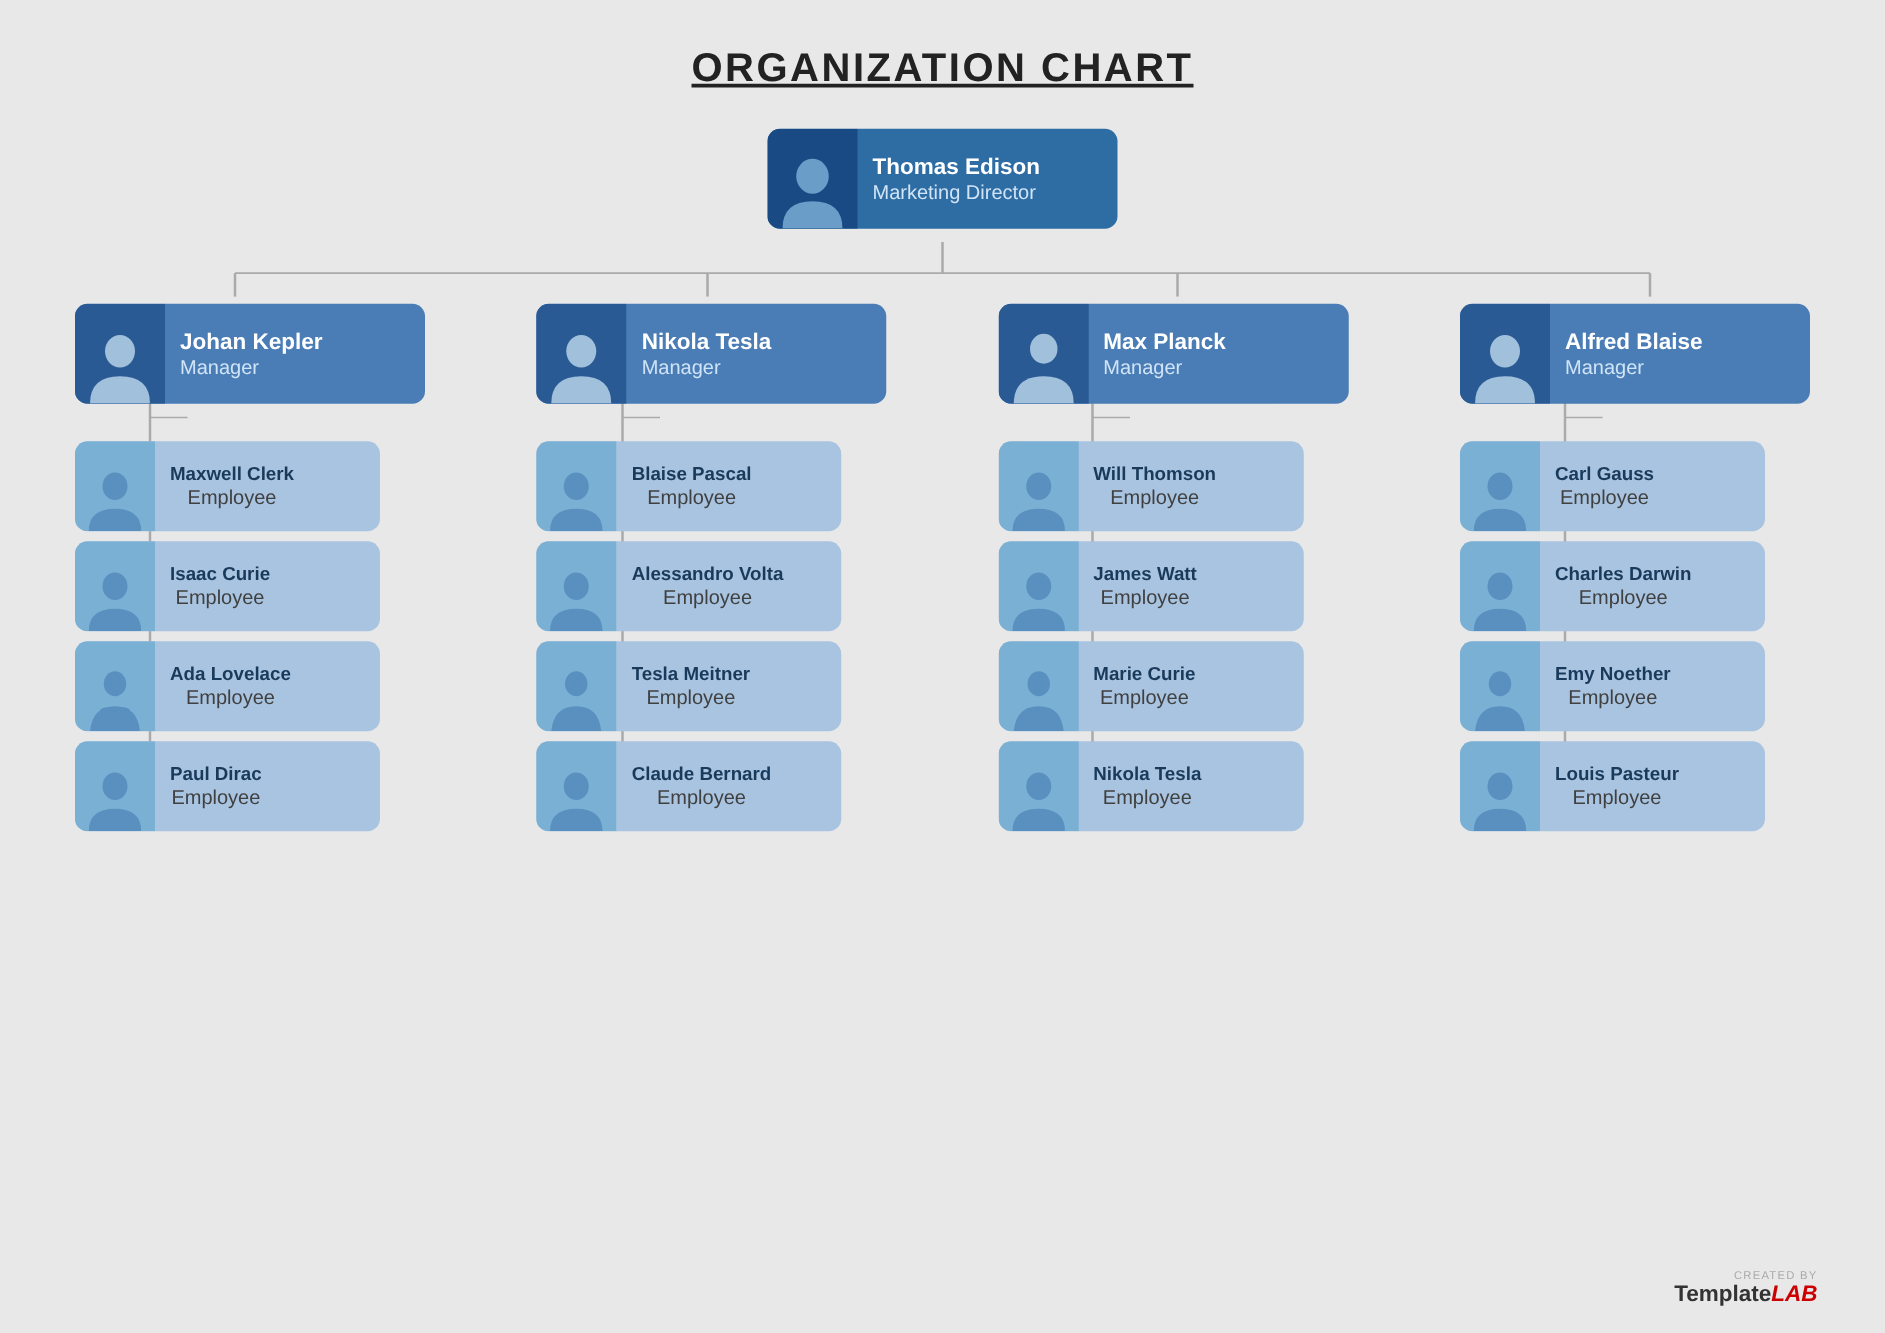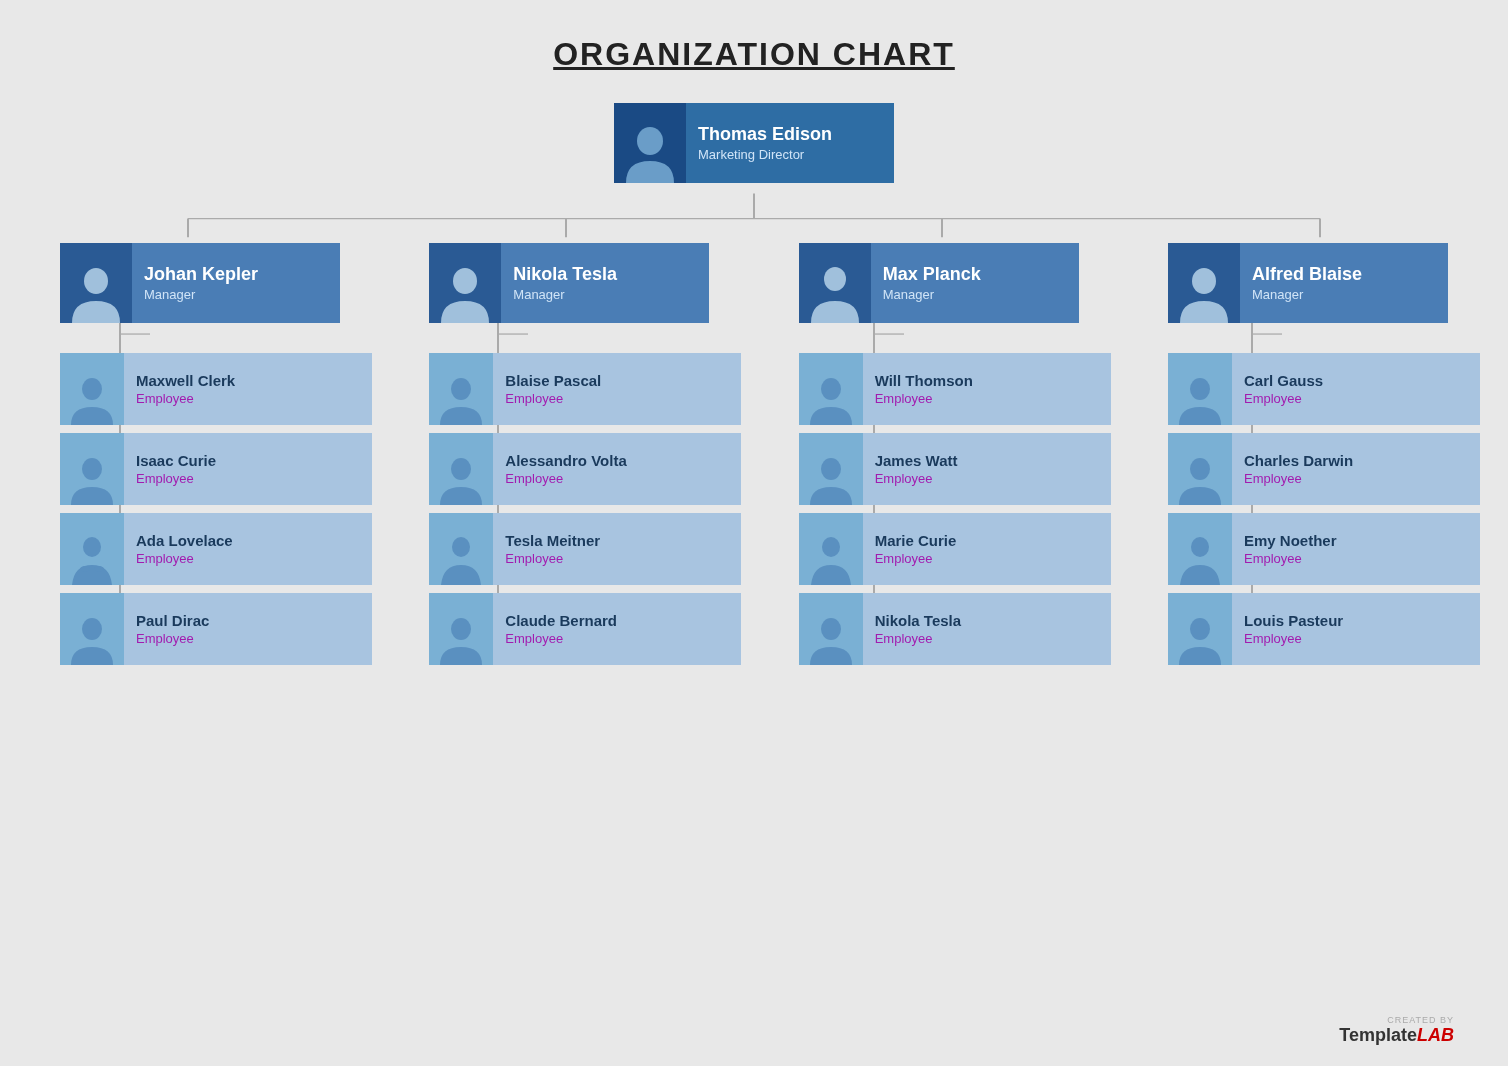--- a/index.html
+++ b/index.html
@@ -28,21 +28,21 @@
       top: 0; left: 0;
       width: 100%;
       height: 100%;
       pointer-events: none;
     }
 
     
     .card {
       display: flex;
       align-items: center;
-      border-radius: 0;
+      border-radius: 10px;
       overflow: hidden;
       position: relative;
     }
 
     .card-manager {
       background: #4a7db5;
       color: white;
       height: 80px;
     }
 
@@ -100,31 +100,31 @@
       font-size: 18px;
       color: white;
     }
 
     .card-employee .card-name {
       font-size: 15px;
       color: #1a3a5c;
     }
 
     .card-role {
-      font-size: 13px;
+      font-size: 16px;
       margin-top: 2px;
     }
 
     .card-manager .card-role,
     .card-top .card-role {
       color: #d0e4f7;
     }
 
     .card-employee .card-role {
-      color: #a21caf;
+      color: #404040;
     }
 
     
     .level0 {
       display: flex;
       justify-content: center;
       margin-top: 30px;
     }
 
     .level0 .card-top {
@@ -151,21 +151,22 @@
 
     .branch-employees {
       display: flex;
       flex-direction: column;
       gap: 8px;
       margin-top: 30px;
       width: 280px;
     }
 
     .branch-employees .card-employee {
-      width: 312px;
+      width: 244px;
+      text-align: center;
     }
 
     
     .watermark {
       position: absolute;
       bottom: 20px;
       right: 54px;
       font-size: 11px;
       color: #888;
       text-align: right;

